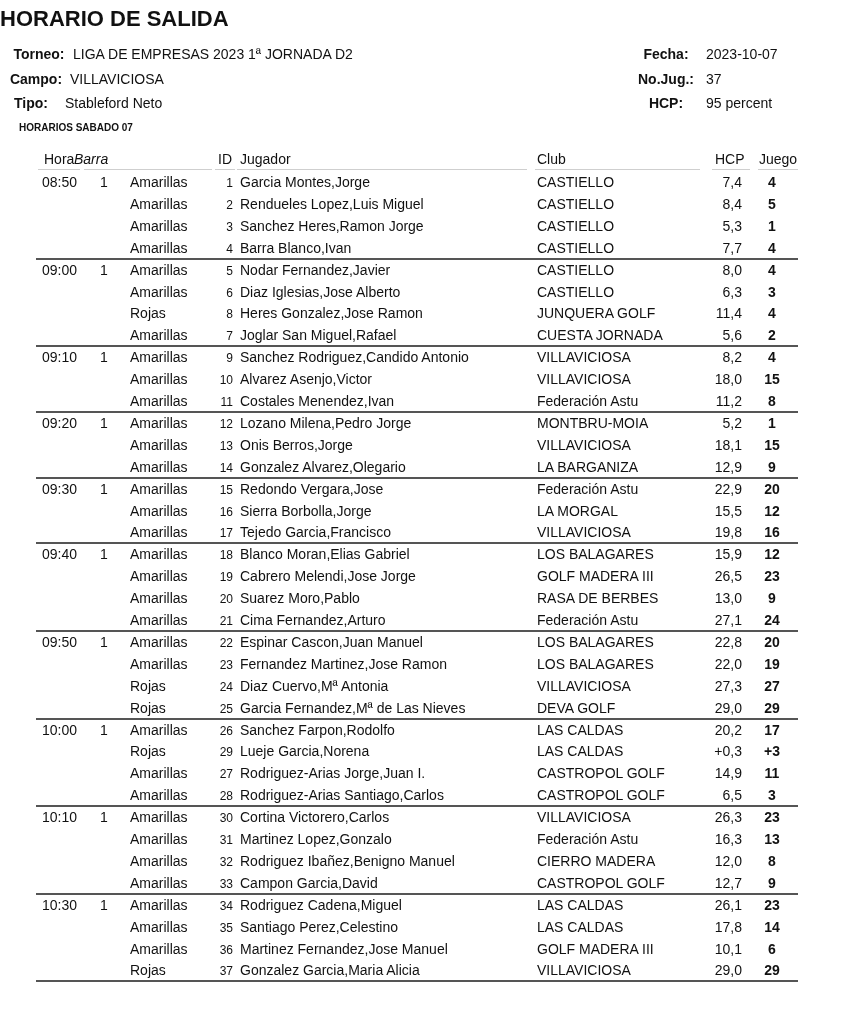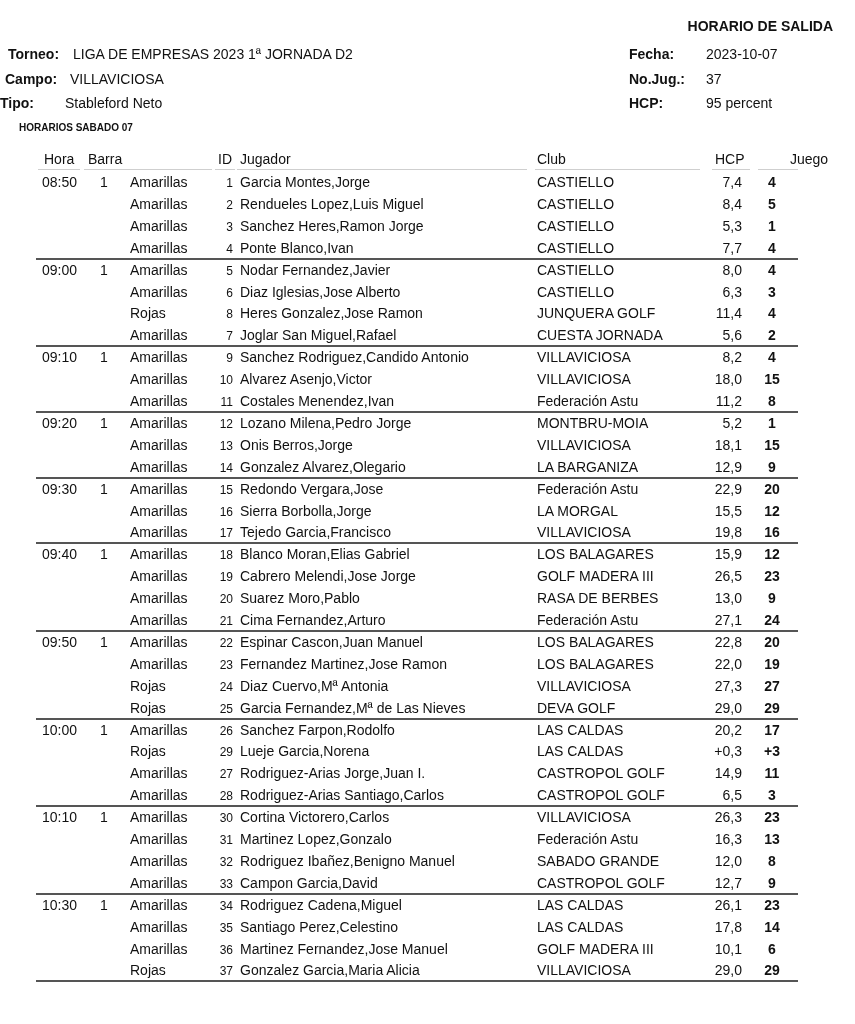--- a/index.html
+++ b/index.html
@@ -1,25 +1,25 @@
 <!DOCTYPE html>
 <html><head>
 <meta charset="utf-8">
 <style>
   html, body { margin: 0; padding: 0; background: #ffffff; }
   body {
     width: 855px; height: 1024px; position: relative; overflow: hidden;
     font-family: "Liberation Sans", sans-serif; color: #111111;
   }
   .title {
-    position: absolute; left: 0; top: 6px; width: 833px; text-align: right;
-    font-weight: bold; font-size: 14px; margin-top: 12px;
+    position: absolute; left: 0; top: 6px; width: 833px; text-align: left;
+    font-weight: bold; font-size: 22px;
   }
   .meta { position: absolute; font-size: 14px; white-space: nowrap; }
-  .meta .lbl { font-weight: bold; display: inline-block; text-align: left; }
+  .meta .lbl { font-weight: bold; display: inline-block; text-align: center; }
   .meta .val { margin-left: 3px; }
   .m-left .lbl { width: 62px; }
   .m-right .lbl { width: 74px; }
   .section {
     position: absolute; left: 19px; top: 122px; font-weight: bold; font-size: 10px;
   }
   .hdr { position: absolute; top: 151px; font-size: 14px; }
   .hdr-line { position: absolute; top: 169px; height: 1px; background: #cfcfcf; }
   .row { position: absolute; left: 0; width: 694px; height: 22px; font-size: 14px; }
   .row span { position: absolute; top: 3px; white-space: nowrap; }
@@ -53,26 +53,26 @@
 <div class="meta m-right" style="left:629px;top:71px;">
   <span class="lbl">No.Jug.:</span><span class="val">37</span>
 </div>
 <div class="meta m-right" style="left:629px;top:95px;">
   <span class="lbl">HCP:</span><span class="val">95 percent</span>
 </div>
 
 <div class="section">HORARIOS SABADO 07</div>
 
 <span class="hdr" style="left:44px;">Hora</span>
-<span class="hdr" style="left:88px;">Barra</span>
+<span class="hdr" style="left:74px;font-style:italic;">Barra</span>
 <span class="hdr" style="left:218px;">ID</span>
 <span class="hdr" style="left:240px;">Jugador</span>
 <span class="hdr" style="left:537px;">Club</span>
 <span class="hdr" style="left:715px;">HCP</span>
-<span class="hdr" style="left:790px;">Juego</span>
+<span class="hdr" style="left:759px;">Juego</span>
 <div class="hdr-line" style="left:38px;width:42px;"></div>
 <div class="hdr-line" style="left:84px;width:128px;"></div>
 <div class="hdr-line" style="left:215px;width:20px;"></div>
 <div class="hdr-line" style="left:237px;width:290px;"></div>
 <div class="hdr-line" style="left:535px;width:165px;"></div>
 <div class="hdr-line" style="left:712px;width:38px;"></div>
 <div class="hdr-line" style="left:758px;width:40px;"></div>
 
 <div id="table-body">
     <div class="row" style="top: 171px;">
@@ -97,21 +97,21 @@
       <span class="c-tee">Amarillas</span>
       <span class="c-id">3</span>
       <span class="c-name">Sanchez Heres,Ramon Jorge</span>
       <span class="c-club">CASTIELLO</span>
       <span class="c-hcp">5,3</span>
       <span class="c-juego">1</span>
     </div>
     <div class="row" style="top: 236.7px;">
       <span class="c-tee">Amarillas</span>
       <span class="c-id">4</span>
-      <span class="c-name">Ponte Blanco,Ivan</span>
+      <span class="c-name">Barra Blanco,Ivan</span>
       <span class="c-club">CASTIELLO</span>
       <span class="c-hcp">7,7</span>
       <span class="c-juego">4</span>
     </div>
     <div class="sep" style="top: 257.6px;"></div>
     <div class="row" style="top: 258.6px;">
       <span class="c-hora">09:00</span>
       <span class="c-barra">1</span>
       <span class="c-tee">Amarillas</span>
       <span class="c-id">5</span>
@@ -346,21 +346,21 @@
       <span class="c-id">31</span>
       <span class="c-name">Martinez Lopez,Gonzalo</span>
       <span class="c-club">Federación Astu</span>
       <span class="c-hcp">16,3</span>
       <span class="c-juego">13</span>
     </div>
     <div class="row" style="top: 849.9px;">
       <span class="c-tee">Amarillas</span>
       <span class="c-id">32</span>
       <span class="c-name">Rodriguez Ibañez,Benigno Manuel</span>
-      <span class="c-club">SABADO GRANDE</span>
+      <span class="c-club">CIERRO MADERA</span>
       <span class="c-hcp">12,0</span>
       <span class="c-juego">8</span>
     </div>
     <div class="row" style="top: 871.8px;">
       <span class="c-tee">Amarillas</span>
       <span class="c-id">33</span>
       <span class="c-name">Campon Garcia,David</span>
       <span class="c-club">CASTROPOL GOLF</span>
       <span class="c-hcp">12,7</span>
       <span class="c-juego">9</span>

